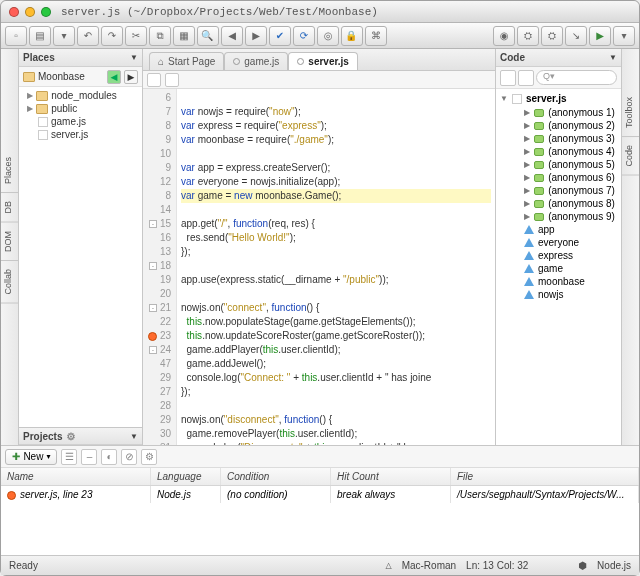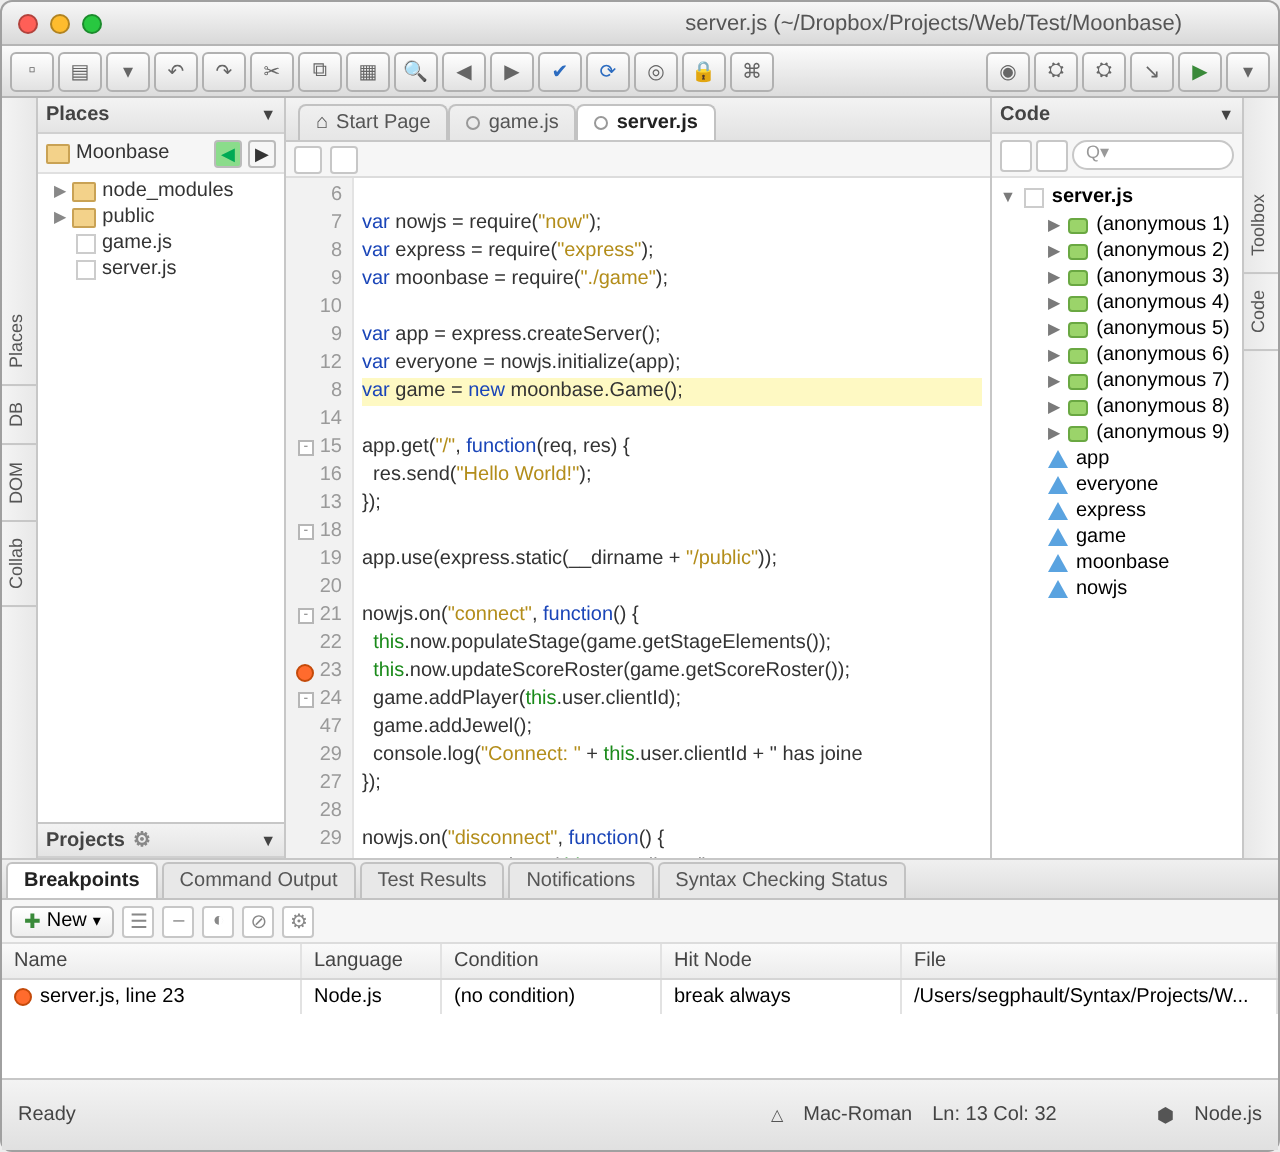--- a/index.html
+++ b/index.html
@@ -4,21 +4,21 @@
 <style>
   * { box-sizing: border-box; margin: 0; padding: 0; font-family: "Lucida Grande", Arial, sans-serif; }
   html, body { width: 640px; height: 576px; overflow: hidden; background: #ededed; }
   .window { width: 640px; height: 576px; display: flex; flex-direction: column; border: 1px solid #a0a0a0; border-radius: 6px; background: #ececec; }
 
   
   .titlebar { height: 22px; background: linear-gradient(#f7f7f7,#d9d9d9); display: flex; align-items: center; padding: 0 8px; font-size: 11px; color: #555; border-top-left-radius: 6px; border-top-right-radius: 6px; border-bottom: 1px solid #b5b5b5; }
   .traffic { display: flex; gap: 6px; margin-right: 10px; }
   .tl { width: 10px; height: 10px; border-radius: 50%; border: 0.5px solid rgba(0,0,0,.3); }
   .tl.r { background:#ff5f57 } .tl.y{background:#febc2e} .tl.g{background:#28c840}
-  .titlebar .title { flex:1; text-align:right; padding-right:40px; }
+  .titlebar .title { flex:1; text-align:left; padding-right:40px;font-family:Liberation Mono, monospace; }
 
   
   .toolbar { height: 26px; background: linear-gradient(#fbfbfb,#dcdcdc); border-bottom:1px solid #b5b5b5; display:flex; align-items:center; padding:0 4px; gap:2px; }
   .tbtn { width:22px; height:20px; background:linear-gradient(#fefefe,#e2e2e2); border:1px solid #b1b1b1; border-radius:3px; display:flex; align-items:center; justify-content:center; font-size:10px; color:#666; }
   .tbtn.accent { color:#2c6cc0 } .tbtn.run{color:#3a8a3a}
   .tgrp { display:flex; gap:2px; }
 
   
   .body { flex:1; display:flex; min-height:0; }
 
@@ -74,25 +74,25 @@
 
   
   .bottom { height:110px; border-top:1px solid #c7c7c7; display:flex;flex-direction:column; }
   .btabs{height:20px;background:linear-gradient(#f0f0f0,#dedede);display:flex;align-items:flex-end;font-size:10px;border-bottom:1px solid #c3c3c3}
   .btab{padding:3px 8px;border:1px solid #c2c2c2;border-bottom:none;background:#e8e8e8;color:#555;border-top-left-radius:3px;border-top-right-radius:3px;margin-left:2px}
   .btab.active{background:#fff;color:#222;font-weight:bold}
   .btbar{height:22px;background:#f6f6f6;border-bottom:1px solid #dcdcdc;display:flex;align-items:center;padding:0 4px;gap:4px;font-size:10px}
   .newbtn{height:16px;padding:0 6px;border:1px solid #bbb;border-radius:3px;background:linear-gradient(#fff,#eee);display:flex;align-items:center;gap:3px}
   .bicon{width:16px;height:16px;border:1px solid #c7c7c7;border-radius:2px;background:#fff;display:flex;align-items:center;justify-content:center;color:#888;font-size:10px}
   .btable{flex:1;overflow:auto;background:#fff}
-  .bhead,.brow{display:flex;font-size:10px;}
+  .bhead,.brow{display:flex;font-size:10px;font-style:italic;}
   .bhead{background:linear-gradient(#fafafa,#ececec);border-bottom:1px solid #d5d5d5;color:#444}
   .bcell{padding:3px 6px;border-right:1px solid #e2e2e2;overflow:hidden;text-overflow:ellipsis;white-space:nowrap}
   .c-name{width:150px}.c-lang{width:70px}.c-cond{width:110px}.c-hit{width:120px}.c-file{flex:1}
-  .status{height:36px;background:linear-gradient(#f3f3f3,#e0e0e0);border-top:1px solid #c7c7c7;display:flex;align-items:center;padding:0 8px;font-size:10px;color:#555;gap:10px}
+  .status{height:20px;background:linear-gradient(#f3f3f3,#e0e0e0);border-top:1px solid #c7c7c7;display:flex;align-items:center;padding:0 8px;font-size:10px;color:#555;gap:10px}
   .status .sp{flex:1}
   .pill{color:#444}
 </style>
 </head>
 <body>
 
 <div class="window">
 
   <div class="titlebar">
     <div class="traffic">
@@ -335,45 +335,38 @@
         </div>
     </div>
 
     <div class="rightstrip">
       <div class="vt">Toolbox</div>
       <div class="vt">Code</div>
     </div>
   </div>
 
   <div class="bottom">
-    <div class="btabs" id="btabs">
-        <div class="btab active">Breakpoints</div>
-        <div class="btab">Command Output</div>
-        <div class="btab">Test Results</div>
-        <div class="btab">Notifications</div>
-        <div class="btab">Syntax Checking Status</div>
-      </div>
     <div class="btbar">
       <div class="newbtn">
           <span style="color:#3a8a3a">✚</span>
           <span>New</span>
           <span style="font-size:8px">▾</span>
         </div>
       <div class="bicon">☰</div>
       <div class="bicon">–</div>
       <div class="bicon">◐</div>
       <div class="bicon">⊘</div>
       <div class="bicon">⚙</div>
     </div>
     <div class="btable">
       <div class="bhead">
         <div class="bcell c-name">Name</div>
         <div class="bcell c-lang">Language</div>
         <div class="bcell c-cond">Condition</div>
-        <div class="bcell c-hit">Hit Node</div>
+        <div class="bcell c-hit">Hit Count</div>
         <div class="bcell c-file">File</div>
       </div>
       <div class="brow">
         <div class="bcell c-name"><span class="bk" style="display:inline-block;vertical-align:middle;margin-right:4px"></span><span>server.js, line 23</span></div>
         <div class="bcell c-lang">Node.js</div>
         <div class="bcell c-cond">(no condition)</div>
         <div class="bcell c-hit">break always</div>
         <div class="bcell c-file">/Users/segphault/Syntax/Projects/W...</div>
       </div>
     </div>

